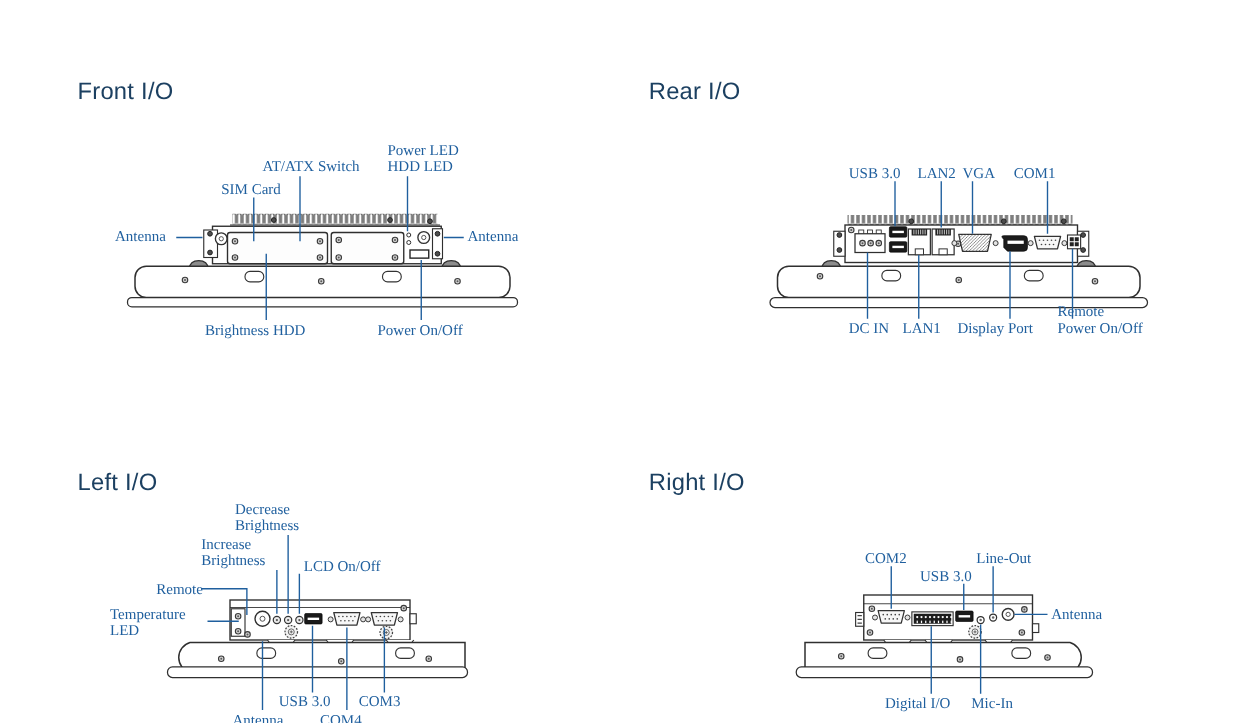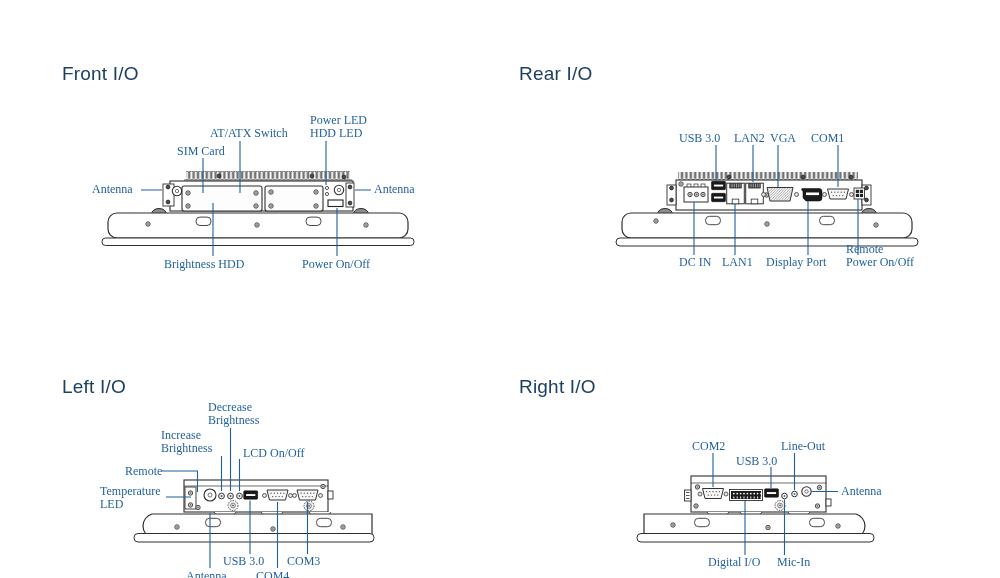--- a/index.html
+++ b/index.html
@@ -323,27 +323,27 @@
   <div class="lbl" style="left:679px;top:97px">USB 3.0</div>
   <div class="lbl" style="left:734px;top:97px">LAN2</div>
   <div class="lbl" style="left:770px;top:97px">VGA</div>
   <div class="lbl" style="left:811px;top:97px">COM1</div>
   <div class="lbl" style="left:679px;top:221px">DC IN</div>
   <div class="lbl" style="left:722px;top:221px">LAN1</div>
   <div class="lbl" style="left:766px;top:221px">Display Port</div>
   <div class="lbl" style="left:846px;top:208px">Remote
 Power On/Off</div>
 
-  <div class="lbl" style="left:208px;top:366px">Decrease
+  <div class="lbl" style="left:188px;top:366px">Decrease
 Brightness</div>
   <div class="lbl" style="left:161px;top:394px">Increase
 Brightness</div>
   <div class="lbl" style="left:243px;top:412px">LCD On/Off</div>
   <div class="lbl" style="left:125px;top:430px">Remote</div>
-  <div class="lbl" style="left:100px;top:450px">Temperature
+  <div class="lbl" style="left:88px;top:450px">Temperature
 LED</div>
   <div class="lbl" style="left:223px;top:520px">USB 3.0</div>
   <div class="lbl" style="left:287px;top:520px">COM3</div>
   <div class="lbl" style="left:186px;top:535px">Antenna</div>
   <div class="lbl" style="left:256px;top:535px">COM4</div>
 
   <div class="lbl" style="left:692px;top:405px">COM2</div>
   <div class="lbl" style="left:736px;top:420px">USB 3.0</div>
   <div class="lbl" style="left:781px;top:405px">Line-Out</div>
   <div class="lbl" style="left:841px;top:450px">Antenna</div>

